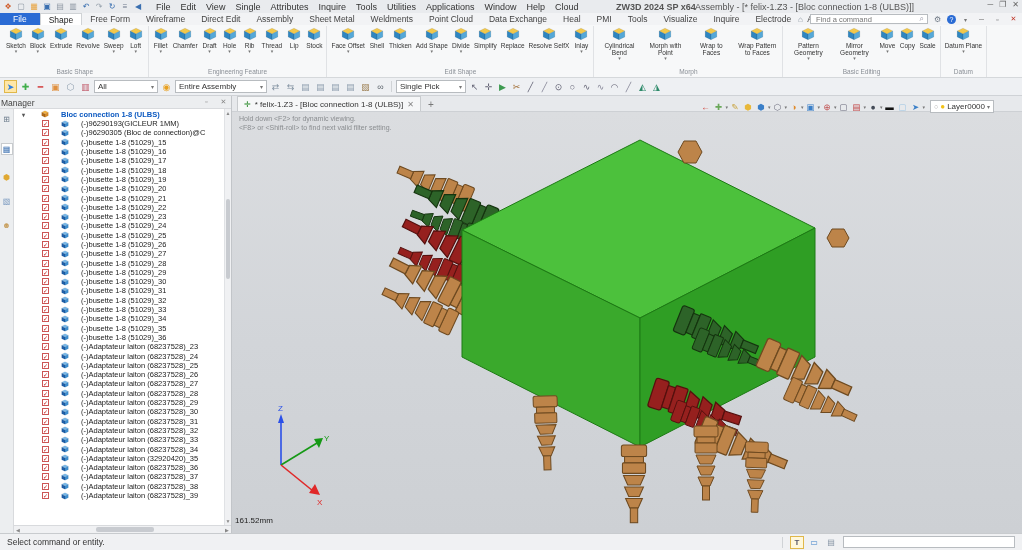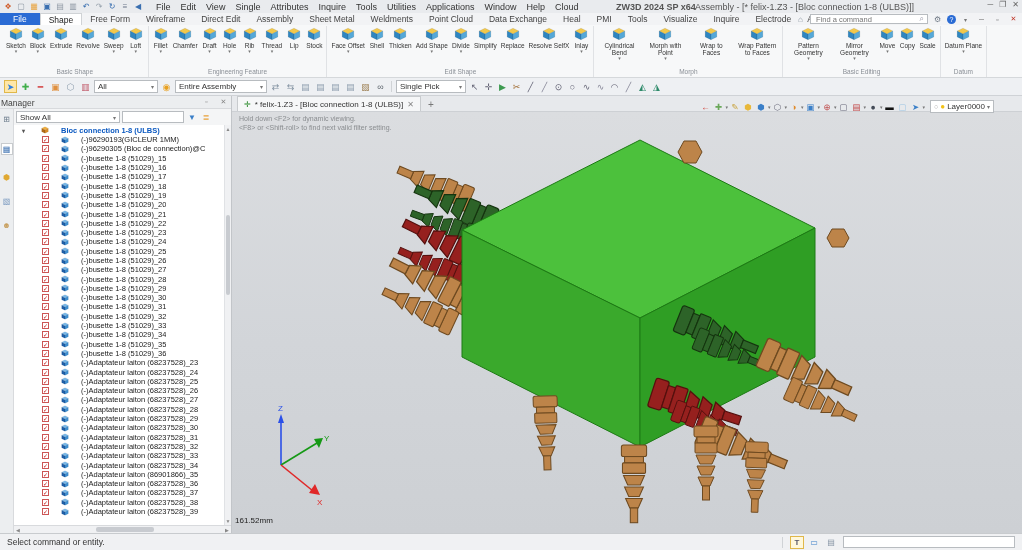--- a/index.html
+++ b/index.html
@@ -538,29 +538,20 @@
       </div>
       <div class="mgr-body">
         <div class="mgr-side">
             <span class="tbi" style="color: rgb(106, 122, 138); margin-top: 2px;">⊞</span>
             <span class="tbi active" style="color: rgb(58, 111, 176); margin-top: 18px;">▦</span>
             <span class="tbi" style="color: rgb(224, 168, 50); margin-top: 16px;">⬢</span>
             <span class="tbi" style="color: rgb(122, 154, 192); margin-top: 12px;">▧</span>
             <span class="tbi" style="color: rgb(200, 160, 96); margin-top: 12px;">☻</span>
           </div>
         <div class="mgr-content">
-          <div class="mgr-filter">
-            <div class="dropdown dd-showall">
-              <span>Show All</span>
-                <span class="dd-caret">▾</span>
-            </div>
-            <input class="mgr-search" style="">
-            <span class="tbi" style="color:#3a7fc8">▼</span>
-            <span class="tbi" style="color:#e8a33d">≣</span>
-          </div>
           <div class="treewrap">
             <div class="tree">
               <div class="trow root">
                 <span class="twisty">▾</span>
                 <svg class="tcube" viewBox="0 0 24 24">
                     <use href="#sym-cube" style="--ct:#f0b040;--cl:#b06a18;--cr:#d88c28"></use>
                   </svg>
                 <span class="tlabel">Bloc connection 1-8 (ULBS)</span>
               </div>
               <div>
@@ -814,21 +805,21 @@
                     <svg class="tcube" viewBox="0 0 24 24">
                       <use href="#sym-cube" style="--ct:#79b8e8;--cl:#1f5fa8;--cr:#3f8fd0"></use>
                     </svg>
                     <span class="tlabel">(-)Adaptateur laiton (68237528)_34</span>
                   </div>
                   <div class="trow">
                     <span class="cb">✓</span>
                     <svg class="tcube" viewBox="0 0 24 24">
                       <use href="#sym-cube" style="--ct:#79b8e8;--cl:#1f5fa8;--cr:#3f8fd0"></use>
                     </svg>
-                    <span class="tlabel">(-)Adaptateur laiton (86901866)_35</span>
+                    <span class="tlabel">(-)Adaptateur laiton (32920420)_35</span>
                   </div>
                   <div class="trow">
                     <span class="cb">✓</span>
                     <svg class="tcube" viewBox="0 0 24 24">
                       <use href="#sym-cube" style="--ct:#79b8e8;--cl:#1f5fa8;--cr:#3f8fd0"></use>
                     </svg>
                     <span class="tlabel">(-)Adaptateur laiton (68237528)_36</span>
                   </div>
                   <div class="trow">
                     <span class="cb">✓</span>

